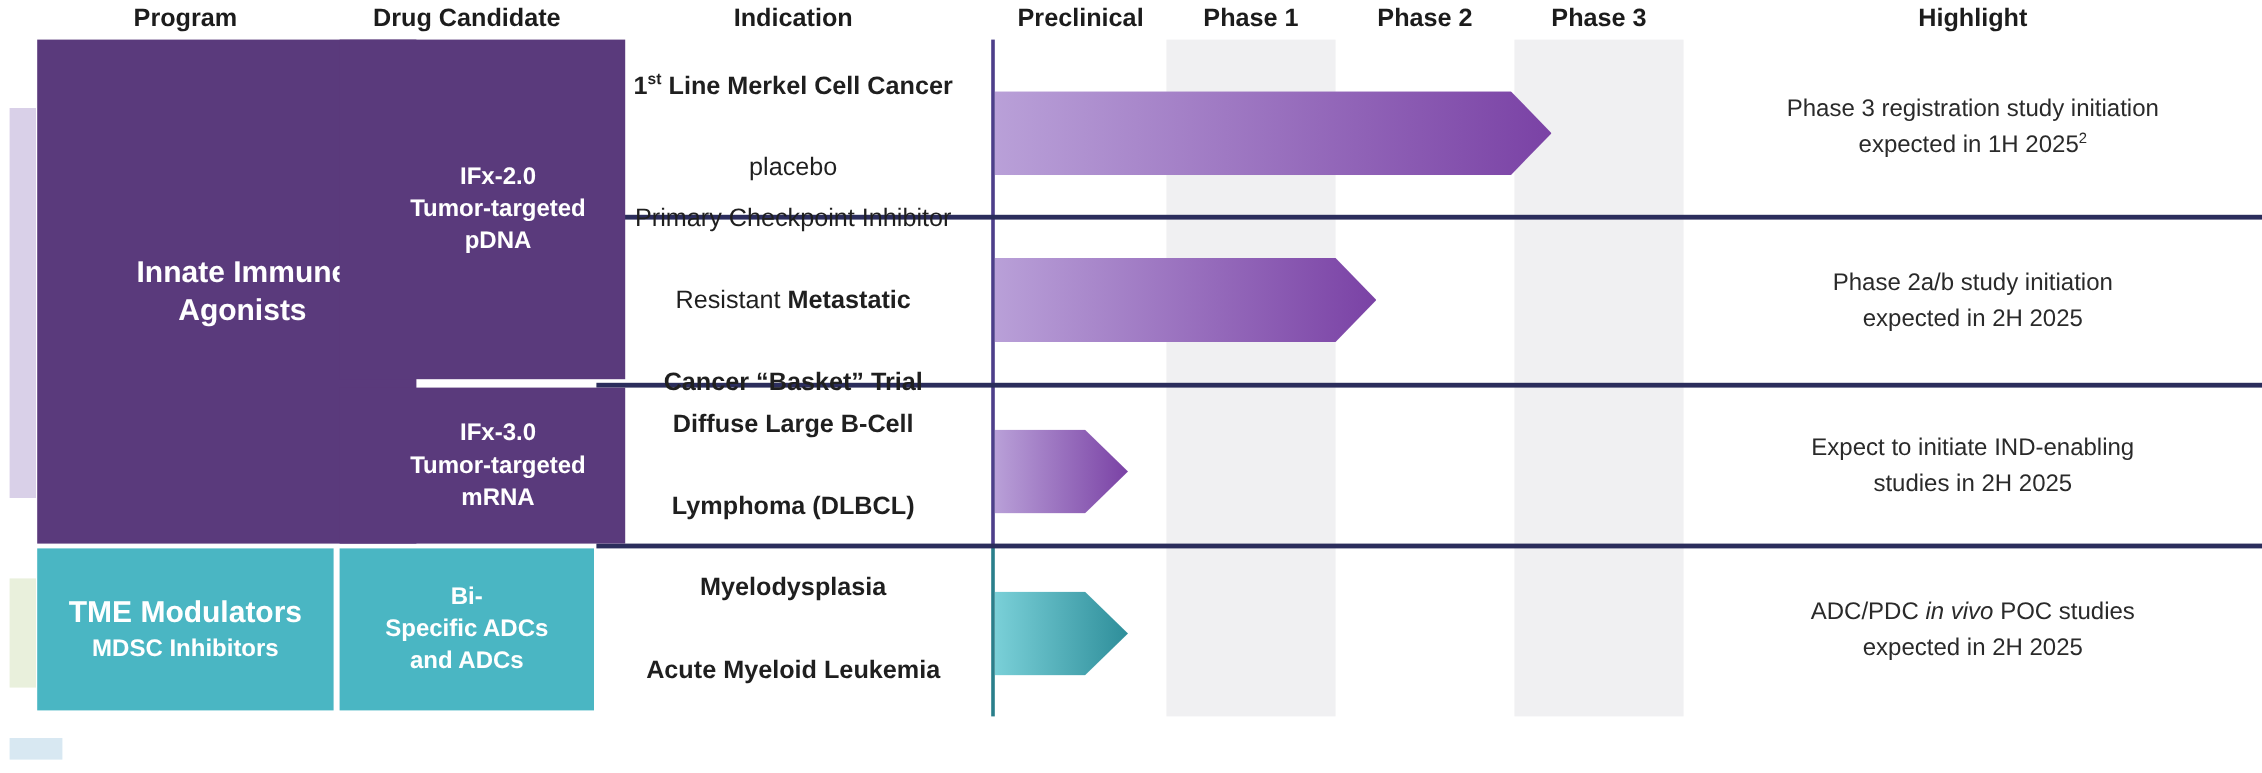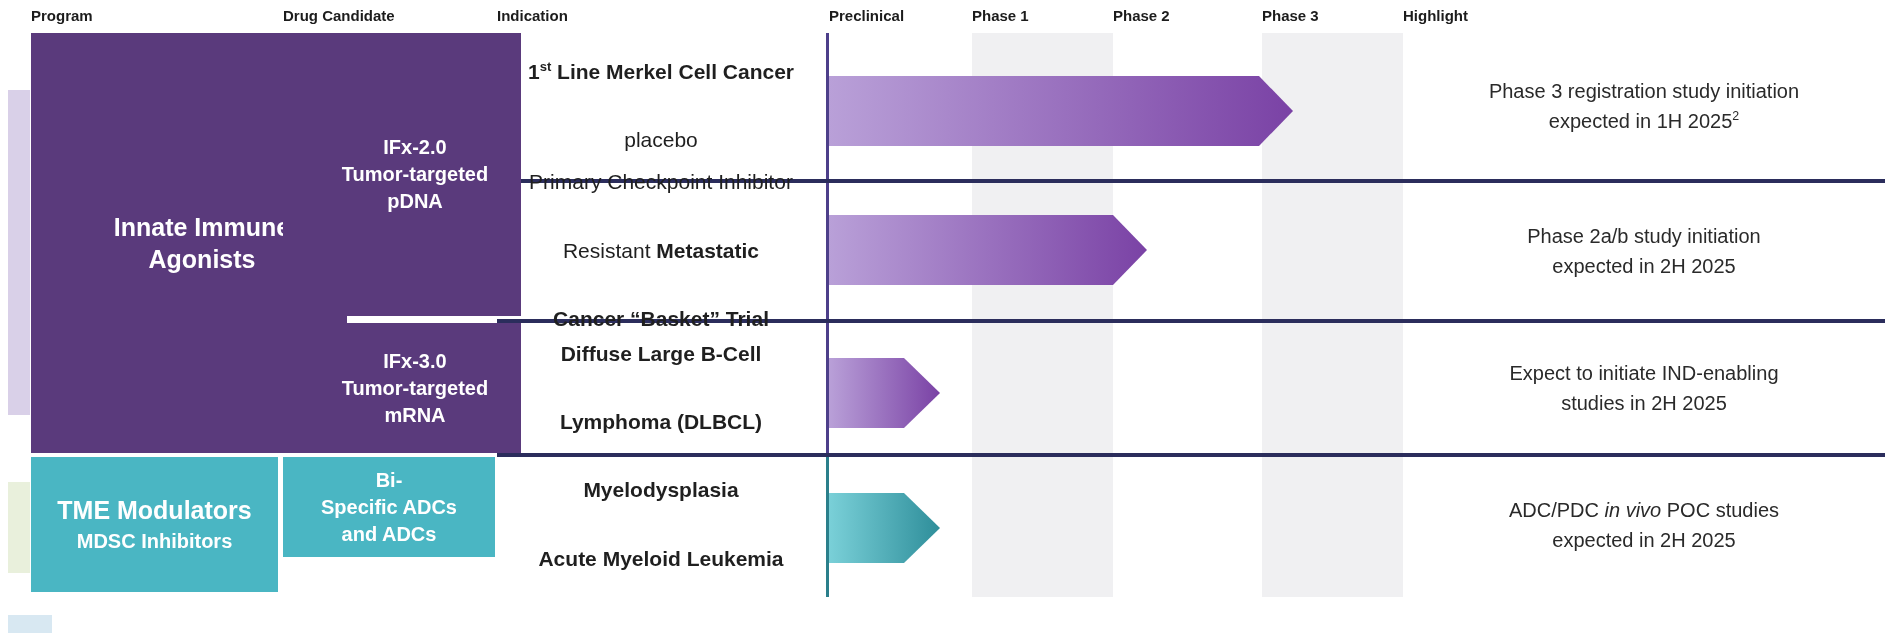--- a/index.html
+++ b/index.html
@@ -2,22 +2,22 @@
 <html style="--program-purple: #5a3a7c; --program-teal: #4ab6c3; --separator-navy: #2b2d5c; --phase-band-gray: #f0f0f2; --decor-lavender: #d9d0e8; --decor-green: #e9f0dc; --decor-blue: #d8e8f2; --arrow-purple-start: #b9a0d8; --arrow-purple-end: #7a42a5; --arrow-teal-start: #7ad0d8; --arrow-teal-end: #2e8e9a; --start-line-purple: #4d3f8a; --start-line-teal: #2a7f8b;"><head>
 <meta charset="utf-8">
 <style>
   html,body{margin:0;padding:0;background:#ffffff;}
   .canvas{
     position:relative;width:1885px;height:644px;background:#ffffff;overflow:hidden;
     font-family:"Liberation Sans",sans-serif;color:#1d1d1d;
   }
   
   .col-header{
-    position:absolute;top:2px;height:28px;line-height:28px;text-align:left;
-    font-size:15px;font-weight:700;color:#1c1c1c;white-space:nowrap;
+    position:absolute;top:2px;height:28px;line-height:28px;text-align:center;
+    font-size:21px;font-weight:700;color:#1c1c1c;white-space:nowrap;
   }
   
   .deco{position:absolute;}
   .deco.lavender{left:8px;top:90px;width:22px;height:325px;background:var(--decor-lavender,#d9d0e8);}
   .deco.green{left:8px;top:482px;width:22px;height:91px;background:var(--decor-green,#e9f0dc);}
   .deco.blue{left:8px;top:615px;width:44px;height:18px;background:var(--decor-blue,#d8e8f2);}
   
   .box{
     position:absolute;display:flex;flex-direction:column;align-items:center;justify-content:center;
     text-align:center;color:#ffffff;
@@ -97,21 +97,21 @@
   <div class="box purple" style="left:283px;top:33px;width:212px;height:283px">
     <span class="cand-line">IFx-2.0</span>
     <span class="cand-line">Tumor-targeted</span>
     <span class="cand-line">pDNA</span>
   </div>
   <div class="box purple" style="left:283px;top:323px;width:212px;height:130px">
     <span class="cand-line">IFx-3.0</span>
     <span class="cand-line">Tumor-targeted</span>
     <span class="cand-line">mRNA</span>
   </div>
-  <div class="box teal" style="left:283px;top:457px;width:212px;height:100px">
+  <div class="box teal" style="left:283px;top:457px;width:212px;height:135px">
     <span class="cand-line">Bi-</span>
     <span class="cand-line">Specific ADCs</span>
     <span class="cand-line">and ADCs</span>
   </div>
 
   <div class="cell ind" style="top:33px;height:146px">
     <div class="ln b"><span>1</span><span class="sup">st</span><span> Line Merkel Cell Cancer</span></div>
     <div class="ln">placebo</div>
   </div>
   <div class="cell ind" style="top:183px;height:136px">

